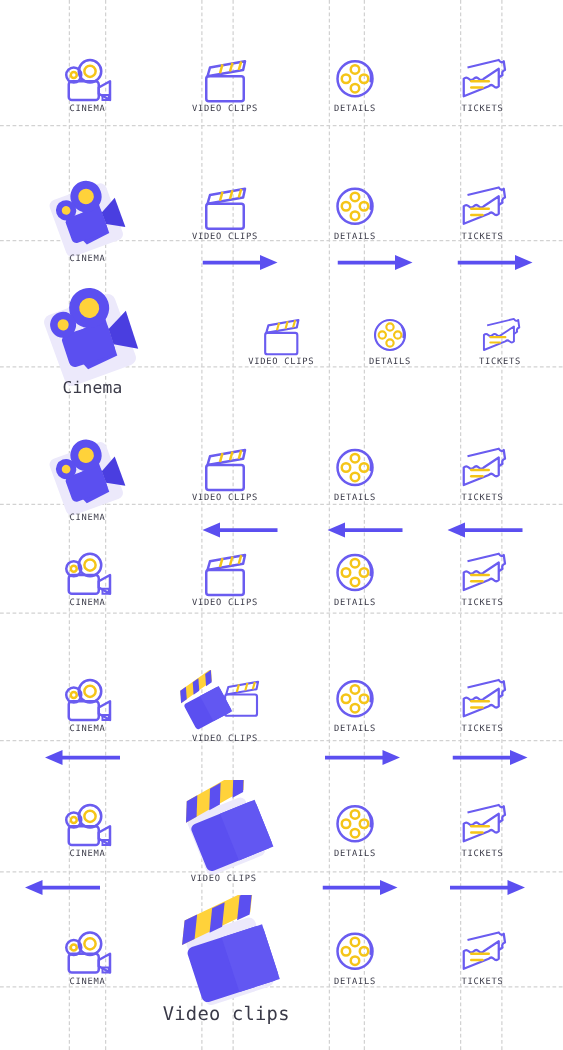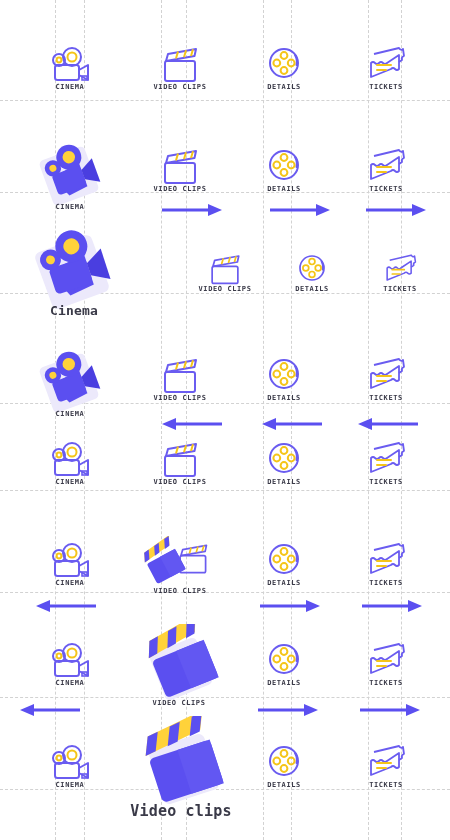--- a/index.html
+++ b/index.html
@@ -13,21 +13,21 @@
   
   .vguide { position:absolute; top:0; bottom:0; width:0; border-left:1px dashed #d2d2d2; }
   .hguide { position:absolute; left:0; right:0; height:0; border-top:1px dashed #d2d2d2; }
 
   
   .row { position:absolute; left:0; width:450px; }
   .cell { position:absolute; text-align:center; }
 
   .label {
     font-family:"DejaVu Sans Mono", monospace;
-    font-weight:700;
+    font-weight:400;
     color:#3a3a48;
     letter-spacing:.4px;
     white-space:nowrap;
     line-height:1;
   }
   .label.sm { font-size:7px; letter-spacing:.6px; }
   .label.lg { font-size:13px; letter-spacing:.2px; }
   .label.xl { font-size:15px; letter-spacing:.2px; }
 
   .icon { display:block; margin:0 auto; }

